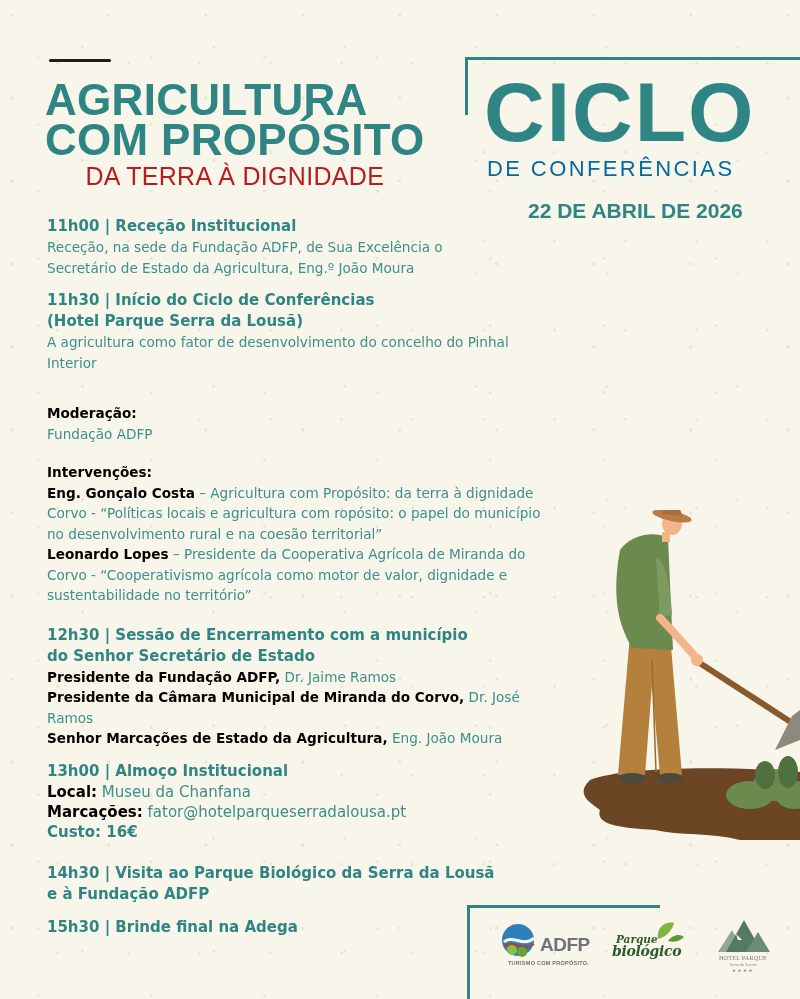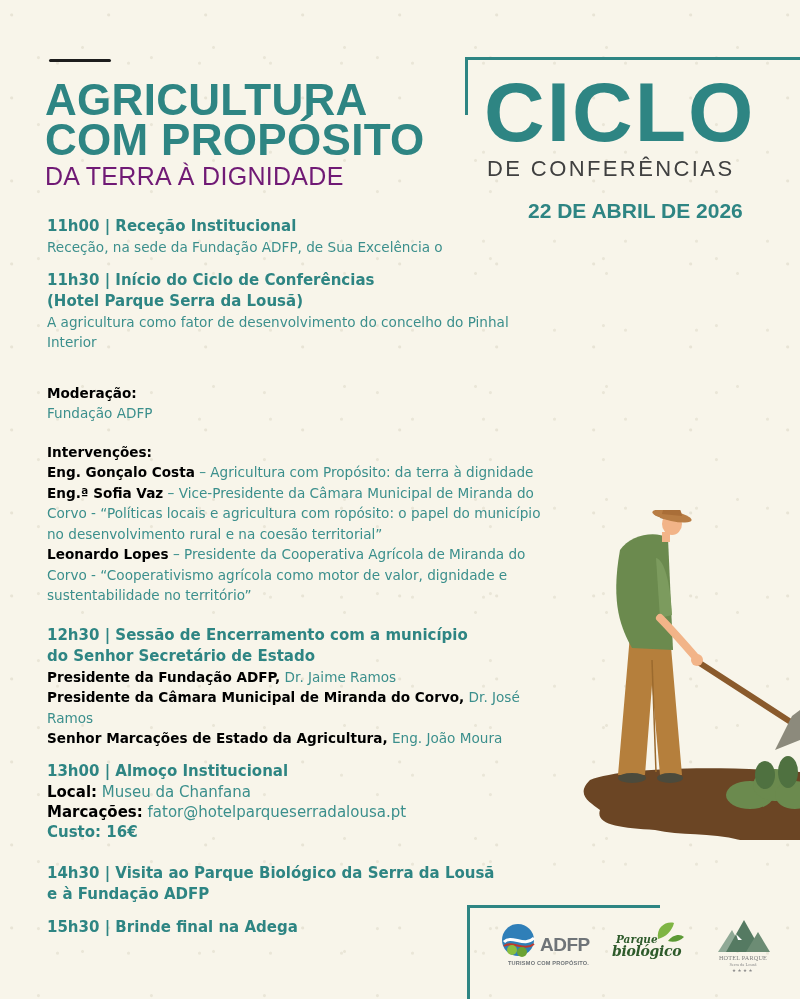--- a/index.html
+++ b/index.html
@@ -25,37 +25,37 @@
     }
     .title-block { position: absolute; left: 45px; top: 80px; }
     .title-line {
       font-family: "Liberation Sans", sans-serif;
       font-weight: 700; font-size: 44px; line-height: 40px;
       color: #2e8583; letter-spacing: 0.3px;
     }
     .subtitle-line {
       font-family: "Liberation Sans", sans-serif;
       font-weight: 400; font-size: 25px; line-height: 32px;
-      color: #701a75; letter-spacing: 0.3px;
+      color: #b91c1c; letter-spacing: 0.3px; text-align: center;
     }
     .ciclo-frame {
       position: absolute; left: 465px; top: 57px; width: 335px; height: 58px;
       border-top: 3px solid #2e8583; border-left: 3px solid #2e8583;
     }
     .ciclo-title {
       position: absolute; left: 484px; top: 70px;
       font-family: "Liberation Sans", sans-serif;
       font-weight: 700; font-size: 84px; line-height: 84px;
       color: #2e8583; letter-spacing: 2px;
     }
     .ciclo-sub {
       position: absolute; left: 487px; top: 156px;
       font-family: "Liberation Sans", sans-serif;
       font-weight: 400; font-size: 22px; line-height: 26px;
-      color: #404040; letter-spacing: 2.4px;
+      color: #0369a1; letter-spacing: 2.4px;
     }
     .event-date {
       position: absolute; left: 528px; top: 198px;
       font-family: "Liberation Sans", sans-serif;
       font-weight: 700; font-size: 21px; line-height: 26px;
       color: #2e8583;
     }
     .program { position: absolute; left: 47px; top: 216px; width: 520px; }
     .block { margin-bottom: 12px; }
     .h {
@@ -129,20 +129,21 @@
 
 <div class="ciclo-frame"></div>
 <div class="ciclo-title">CICLO</div>
 <div class="ciclo-sub">DE CONFERÊNCIAS</div>
 <div class="event-date">22 DE ABRIL DE 2026</div>
 
 <div class="program">
   <div class="block">
     <span class="h">11h00 | Receção Institucional</span>
     <span class="t">Receção, na sede da Fundação ADFP, de Sua Excelência o</span>
+    <span class="t">Secretário de Estado da Agricultura, Eng.º João Moura</span>
   </div>
 
   <div class="block">
     <span class="h">11h30 | Início do Ciclo de Conferências</span>
     <span class="h">(Hotel Parque Serra da Lousã)</span>
     <span class="t">A agricultura como fator de desenvolvimento do  concelho do Pinhal</span>
     <span class="t">Interior</span>
   </div>
 
   <div class="spacer"></div>
@@ -150,21 +151,20 @@
   <div class="block">
     <span class="t b">Moderação:</span>
     <span class="t">Fundação ADFP</span>
   </div>
 
   <div class="spacer" style="height:6px"></div>
 
   <div class="block">
     <span class="t b">Intervenções:</span>
     <span class="t"><span class="b">Eng. Gonçalo Costa</span><span> – Agricultura com Propósito: da terra  à dignidade</span></span>
-    <span class="t"><span class="b">Eng.ª Sofia Vaz</span><span> – Vice-Presidente da Câmara Municipal de Miranda do</span></span>
     <span class="t">Corvo - “Políticas locais e agricultura com ropósito: o papel do município</span>
     <span class="t">no desenvolvimento  rural e na coesão territorial”</span>
     <span class="t"><span class="b">Leonardo Lopes</span><span> – Presidente da Cooperativa Agrícola de  Miranda do</span></span>
     <span class="t">Corvo - “Cooperativismo agrícola como motor  de valor, dignidade e</span>
     <span class="t">sustentabilidade no território”</span>
   </div>
 
   <div class="spacer" style="height:7px"></div>
 
   <div class="block">

